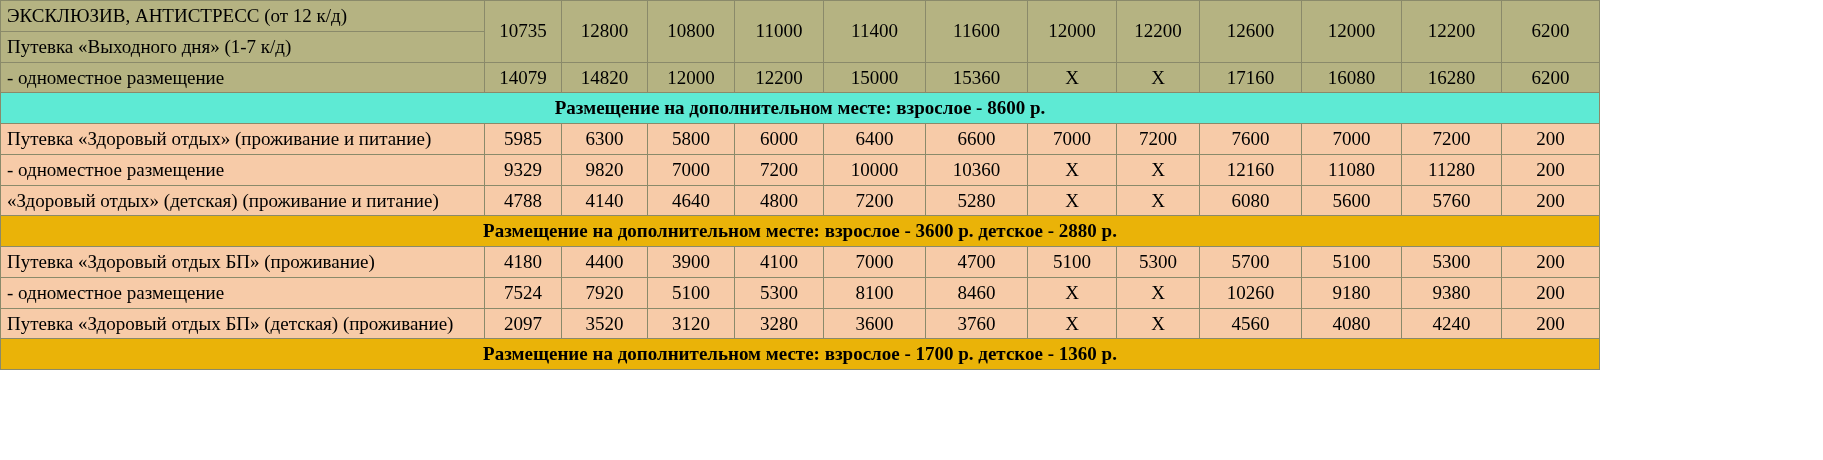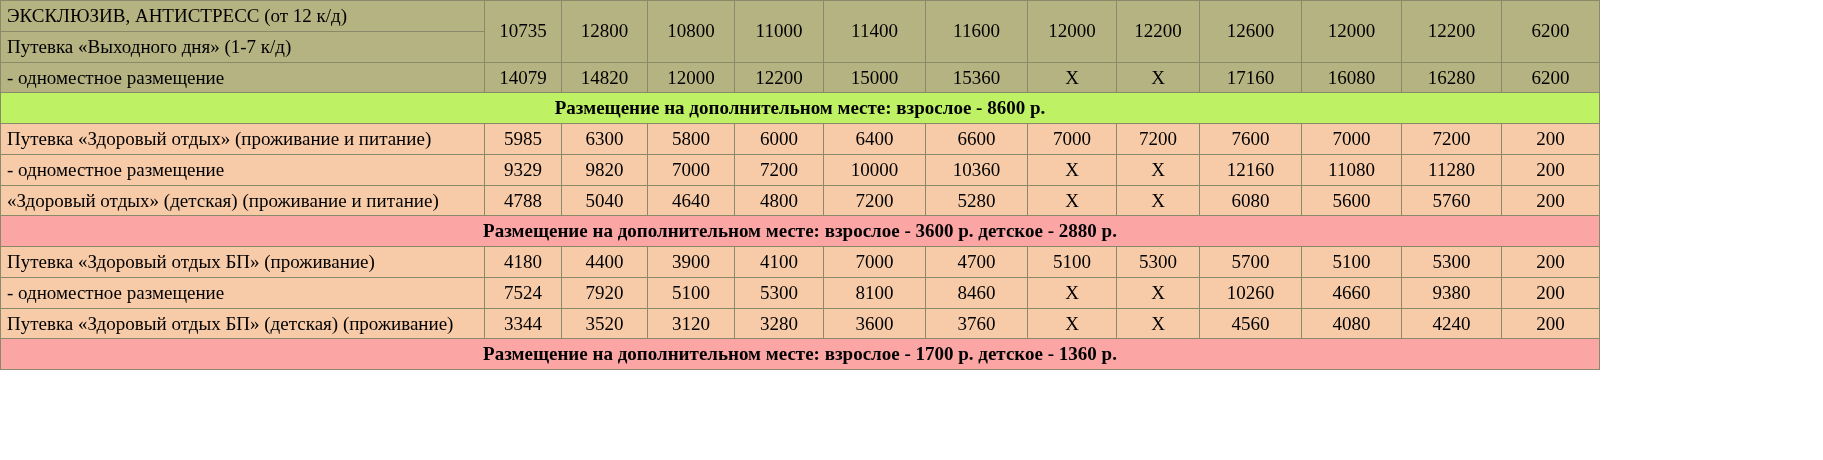--- a/index.html
+++ b/index.html
@@ -38,25 +38,25 @@
     white-space: normal;
   }
   .num {
     text-align: center;
   }
   .banner {
     text-align: center;
     font-weight: bold;
   }
   .banner-olive {
-    background: #bef264;
+    background: #5eead4;
     margin-left: 10px;
   }
   .banner-peach {
-    background: #fca5a5;
+    background: #eab308;
   }
   
   col.c-label { width: 484px; }
   col.c-n0 { width: 77px; }
   col.c-n1 { width: 86px; }
   col.c-n2 { width: 87px; }
   col.c-n3 { width: 89px; }
   col.c-n4 { width: 102px; }
   col.c-n5 { width: 102px; }
   col.c-n6 { width: 89px; }
@@ -155,21 +155,21 @@
       <td class="peach num">X</td>
       <td class="peach num">12160</td>
       <td class="peach num">11080</td>
       <td class="peach num">11280</td>
       <td class="peach num">200</td>
     </tr>
 
     <tr>
       <td class="peach label">«Здоровый отдых» (детская) (проживание и питание)</td>
       <td class="peach num">4788</td>
-      <td class="peach num">5040</td>
+      <td class="peach num">4140</td>
       <td class="peach num">4640</td>
       <td class="peach num">4800</td>
       <td class="peach num">7200</td>
       <td class="peach num">5280</td>
       <td class="peach num">X</td>
       <td class="peach num">X</td>
       <td class="peach num">6080</td>
       <td class="peach num">5600</td>
       <td class="peach num">5760</td>
       <td class="peach num">200</td>
@@ -199,28 +199,28 @@
       <td class="peach label">- одноместное размещение</td>
       <td class="peach num">7524</td>
       <td class="peach num">7920</td>
       <td class="peach num">5100</td>
       <td class="peach num">5300</td>
       <td class="peach num">8100</td>
       <td class="peach num">8460</td>
       <td class="peach num">X</td>
       <td class="peach num">X</td>
       <td class="peach num">10260</td>
-      <td class="peach num">4660</td>
+      <td class="peach num">9180</td>
       <td class="peach num">9380</td>
       <td class="peach num">200</td>
     </tr>
 
     <tr>
       <td class="peach label">Путевка «Здоровый отдых БП» (детская) (проживание)</td>
-      <td class="peach num">3344</td>
+      <td class="peach num">2097</td>
       <td class="peach num">3520</td>
       <td class="peach num">3120</td>
       <td class="peach num">3280</td>
       <td class="peach num">3600</td>
       <td class="peach num">3760</td>
       <td class="peach num">X</td>
       <td class="peach num">X</td>
       <td class="peach num">4560</td>
       <td class="peach num">4080</td>
       <td class="peach num">4240</td>

